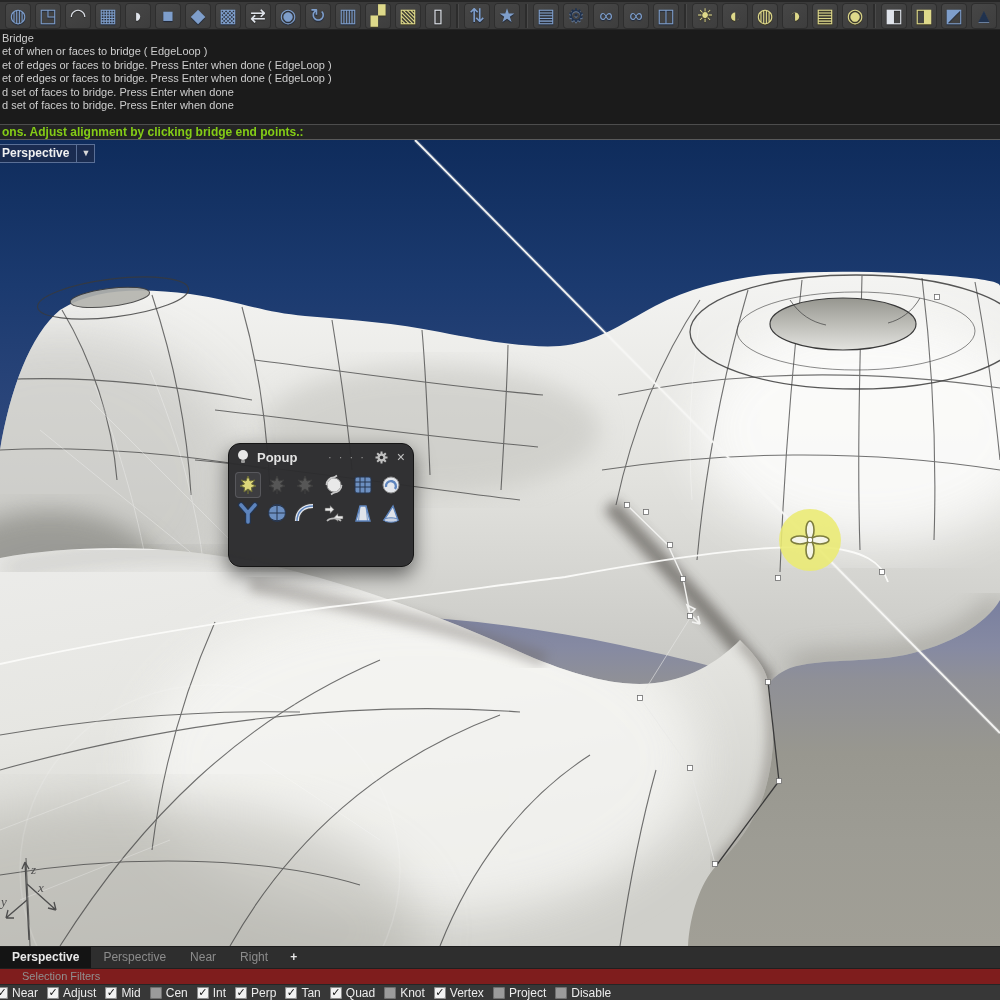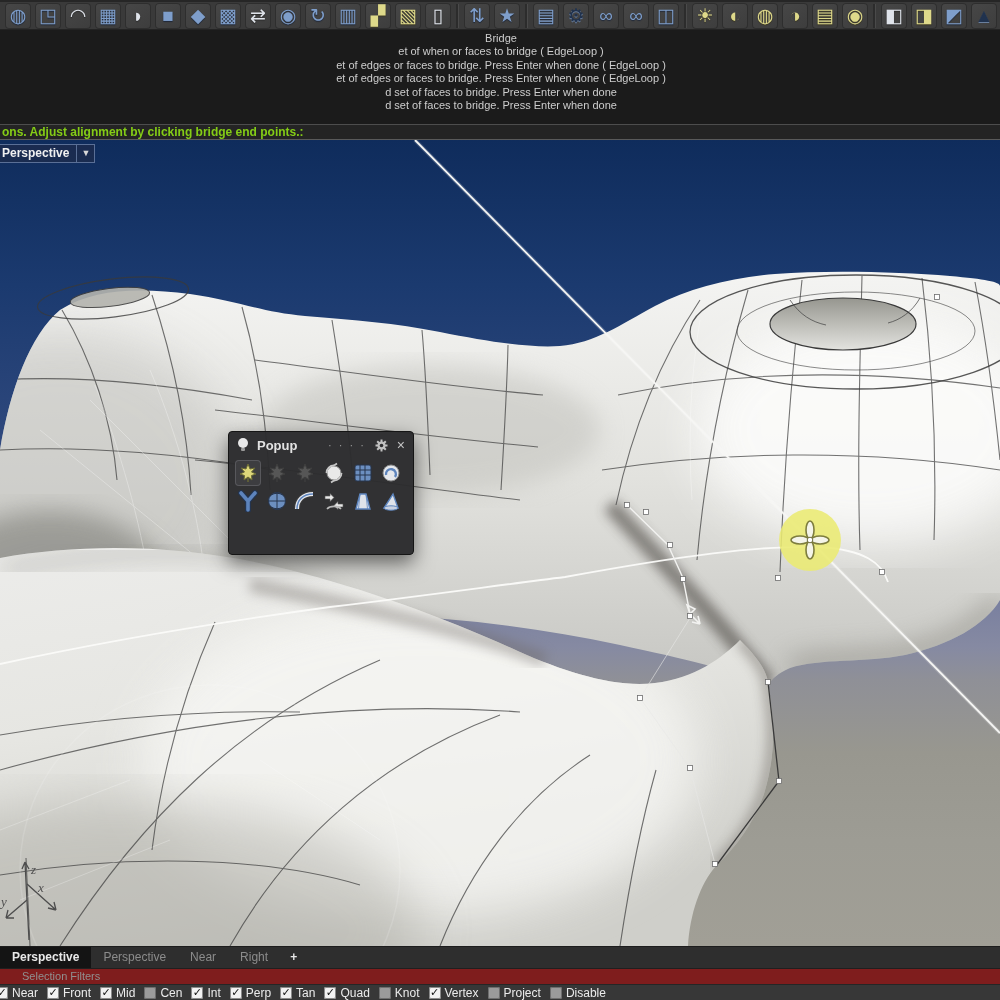--- a/index.html
+++ b/index.html
@@ -14,36 +14,36 @@
            background:linear-gradient(145deg,#474747,#3d3d3d);box-shadow:inset 0 0 0 1px #2e2e2e;}
   .tb-icon span{pointer-events:none;}
   .tint-blue{color:#7e9ecb;text-shadow:0 1px 1px #1e2738;}
   .tint-yellow{color:#ded98a;text-shadow:0 1px 1px #3a3620;}
   .tint-white{color:#dfe3ea;text-shadow:0 1px 1px #2a2a2a;}
   .tint-dark{color:#20324e;text-shadow:0 1px 0 #6a7f9d;}
   .tb-div{width:2px;height:24px;margin:0 3px;background:#2c2c2c;border-right:1px solid #4a4a4a;}
   
   #history{position:absolute;left:0;top:30px;width:1000px;height:94px;background:#1b1b1b;
            color:#cdcdcd;font-size:11px;line-height:13.4px;padding:2px 0 0 2px;box-sizing:border-box;}
-  .cmd-line{white-space:nowrap;text-align:center;}
+  .cmd-line{white-space:nowrap;}
   
   #prompt{position:absolute;left:0;top:124px;width:1000px;height:16px;background:#242424;
           border-top:1px solid #4d4d4d;border-bottom:1px solid #5a5a5a;color:#84cc16;
           font-size:12px;font-weight:bold;line-height:14px;padding-left:2px;box-sizing:border-box;
           white-space:nowrap;}
   
   #viewport{position:absolute;left:0;top:140px;width:1000px;height:806px;overflow:hidden;}
   #vplabel{position:absolute;left:-8px;top:4px;display:flex;z-index:5;font-size:12px;}
   #vplabel .lab{background:rgba(28,44,78,.85);border:1px solid #5a6f96;color:#f0f0f0;
                 font-weight:bold;padding:1px 7px 2px 9px;}
   #vplabel .arr{background:rgba(28,44,78,.85);border:1px solid #5a6f96;border-left:none;
                 color:#d8d8d8;font-size:9px;padding:3px 4px 0 4px;cursor:pointer;}
   
-  #popup{position:absolute;left:228px;top:291px;width:184px;height:122px;z-index:6;
-         background:rgba(43,43,45,.97);border:1px solid #151515;border-radius:4px;
+  #popup{position:absolute;left:228px;top:303px;width:184px;height:122px;z-index:6;
+         background:rgba(43,43,45,.97);border:1px solid #151515;border-radius:12px;
          box-shadow:0 8px 20px rgba(0,0,0,.55);}
   #popup .title{display:flex;align-items:center;height:26px;padding:0 8px;}
   #popup .title .name{color:#e2e2e2;font-size:13px;font-weight:bold;margin-left:8px;flex:0 0 auto;}
   #popup .dots{margin-left:auto;color:#9a9a9a;font-size:11px;letter-spacing:2px;cursor:grab;}
   #popup .gear{margin-left:8px;cursor:pointer;}
   #popup .close{margin-left:8px;color:#c4c4c4;font-size:14px;line-height:14px;cursor:pointer;}
   #popup .grid{display:grid;grid-template-columns:repeat(6,1fr);padding:2px 6px;row-gap:2px;}
   .pp-icon{width:26px;height:26px;border-radius:4px;display:flex;align-items:center;justify-content:center;cursor:pointer;}
   .pp-icon.hl{background:#3d3d40;box-shadow:inset 0 0 0 1px #58585c;}
   
@@ -481,21 +481,21 @@
     </div>
 
   <div id="filterhead">Selection Filters</div>
   <div id="filterrow">
       <div class="filt">
         <div class="fbox on">✓</div>
         <span>Near</span>
       </div>
       <div class="filt">
         <div class="fbox on">✓</div>
-        <span>Front</span>
+        <span>Adjust</span>
       </div>
       <div class="filt">
         <div class="fbox on">✓</div>
         <span>Mid</span>
       </div>
       <div class="filt">
         <div class="fbox off"></div>
         <span>Cen</span>
       </div>
       <div class="filt">

